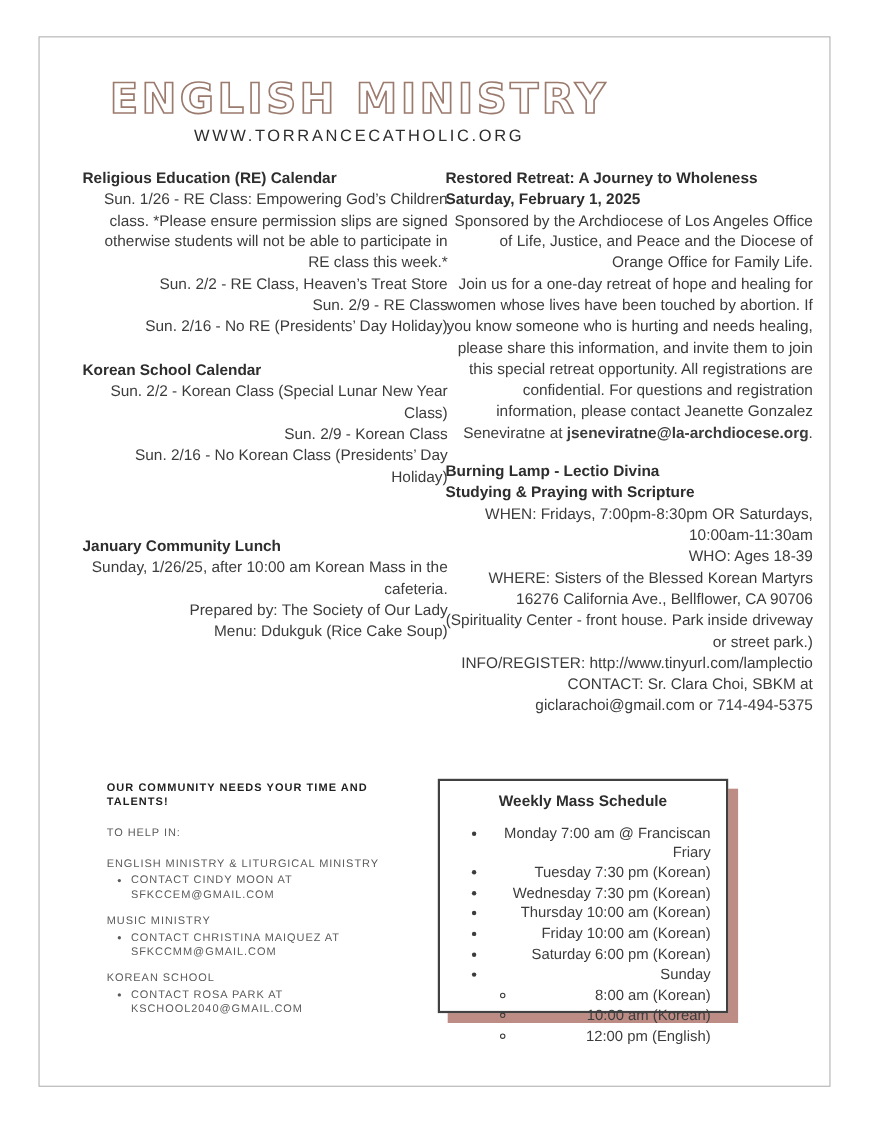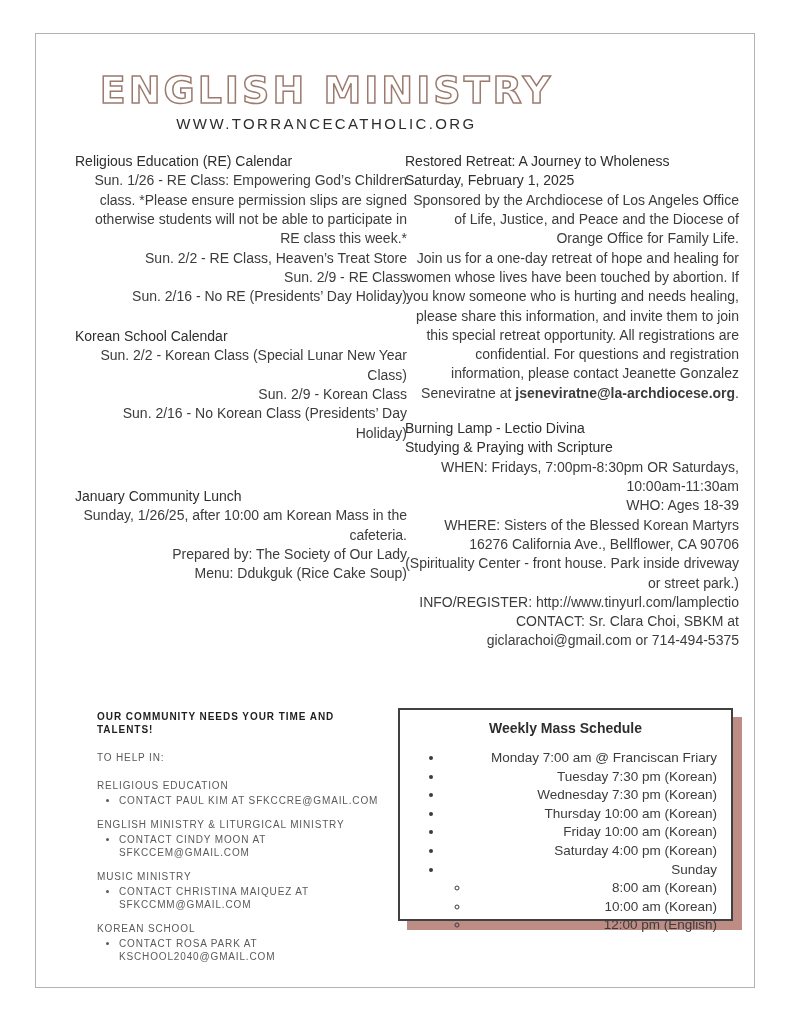--- a/index.html
+++ b/index.html
@@ -36,21 +36,21 @@
   @supports not (-webkit-text-stroke: 1px #000) {
     .main-title { color: #9c7b6f; }
   }
   .site-url {
     margin-top: 3px;
     font-size: 15px; letter-spacing: 2.4px;
     color: #2d2d2d;
   }
   
   .section { position: absolute; font-size: 14px; line-height: 1.38; color: #3c3c3c; }
-  .section h3 { font-size: 14px; font-weight: normal; color: #2e2e2e; line-height: 1.38; }
+  .section h3 { font-size: 14px; font-weight: bold; color: #2e2e2e; line-height: 1.38; }
   .col-left  { left: 75px;  width: 332px; }
   .col-right { left: 405px; width: 334px; }
   .section p { margin: 0; text-align: right; }
   .email-bold { font-weight: bold; }
   
   .volunteer {
     position: absolute; left: 97px; top: 710px; width: 292px;
     font-size: 10px; letter-spacing: 0.85px; line-height: 1.3;
     color: #5a5a5a;
   }
@@ -58,21 +58,21 @@
     font-weight: bold; color: #1f1f1f; font-size: 10px;
     letter-spacing: 0.95px; margin-bottom: 15px;
   }
   .v-sub { margin-bottom: 15px; }
   .v-group { margin-bottom: 11px; }
   .v-group ul { list-style: disc; margin: 2px 0 0 0; padding-left: 22px; }
   .v-group li { margin-bottom: 1px; }
   
   .mass-box {
     position: absolute; left: 398px; top: 708px;
-    width: 335px; height: 213px;
+    width: 264px; height: 213px;
     background: #ffffff;
     border: 2px solid #414141;
     box-shadow: 9px 9px 0 #bd8c85;
     padding: 10px 14px 10px 14px;
     font-size: 13.5px; color: #3c3c3c;
   }
   .mass-title {
     text-align: center; font-weight: bold; font-size: 14px;
     color: #2e2e2e; margin-bottom: 14px;
   }
@@ -130,26 +130,20 @@
     <p>(Spirituality Center - front house. Park inside driveway or street park.)</p>
     <p>INFO/REGISTER: http://www.tinyurl.com/lamplectio</p>
     <p>CONTACT: Sr. Clara Choi, SBKM at giclarachoi@gmail.com or 714-494-5375</p>
   </div>
 
   <div class="volunteer">
     <div class="v-heading">OUR COMMUNITY NEEDS YOUR TIME AND TALENTS!</div>
     <div class="v-sub">TO HELP IN:</div>
 
     <div class="v-group">
-      <div>RELIGIOUS EDUCATION</div>
-      <ul>
-        <li>CONTACT PAUL KIM AT SFKCCRE@GMAIL.COM</li>
-      </ul>
-    </div>
-    <div class="v-group">
       <div>ENGLISH MINISTRY &amp; LITURGICAL MINISTRY</div>
       <ul>
         <li>CONTACT CINDY MOON AT SFKCCEM@GMAIL.COM</li>
       </ul>
     </div>
     <div class="v-group">
       <div>MUSIC MINISTRY</div>
       <ul>
         <li>CONTACT CHRISTINA MAIQUEZ AT SFKCCMM@GMAIL.COM</li>
       </ul>
@@ -163,21 +157,21 @@
   </div>
 
   <div class="mass-box">
     <div class="mass-title">Weekly Mass Schedule</div>
     <ul>
       <li>Monday 7:00 am @ Franciscan Friary</li>
       <li>Tuesday 7:30 pm (Korean)</li>
       <li>Wednesday 7:30 pm (Korean)</li>
       <li>Thursday 10:00 am (Korean)</li>
       <li>Friday 10:00 am (Korean)</li>
-      <li>Saturday 4:00 pm (Korean)</li>
+      <li>Saturday 6:00 pm (Korean)</li>
       <li>
         <span>Sunday</span>
         <ul class="sunday-times">
           <li>8:00 am (Korean)</li>
           <li>10:00 am (Korean)</li>
           <li>12:00 pm (English)</li>
         </ul>
       </li>
     </ul>
   </div>

